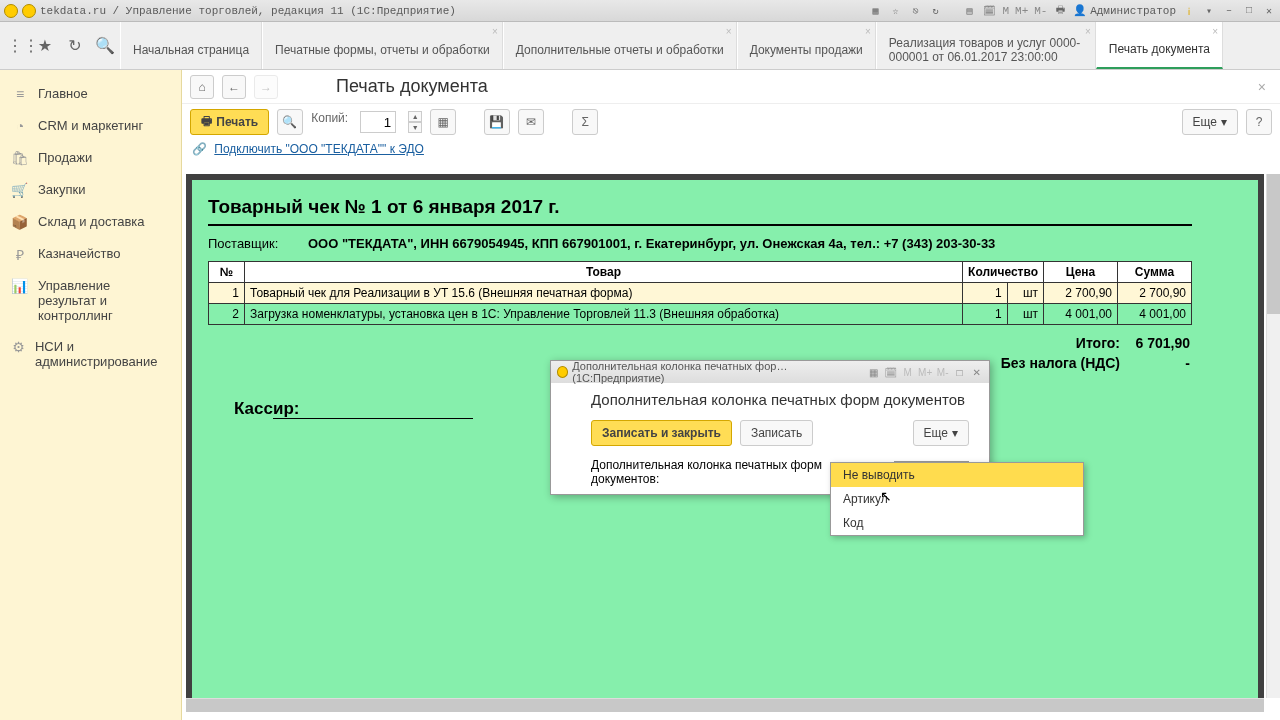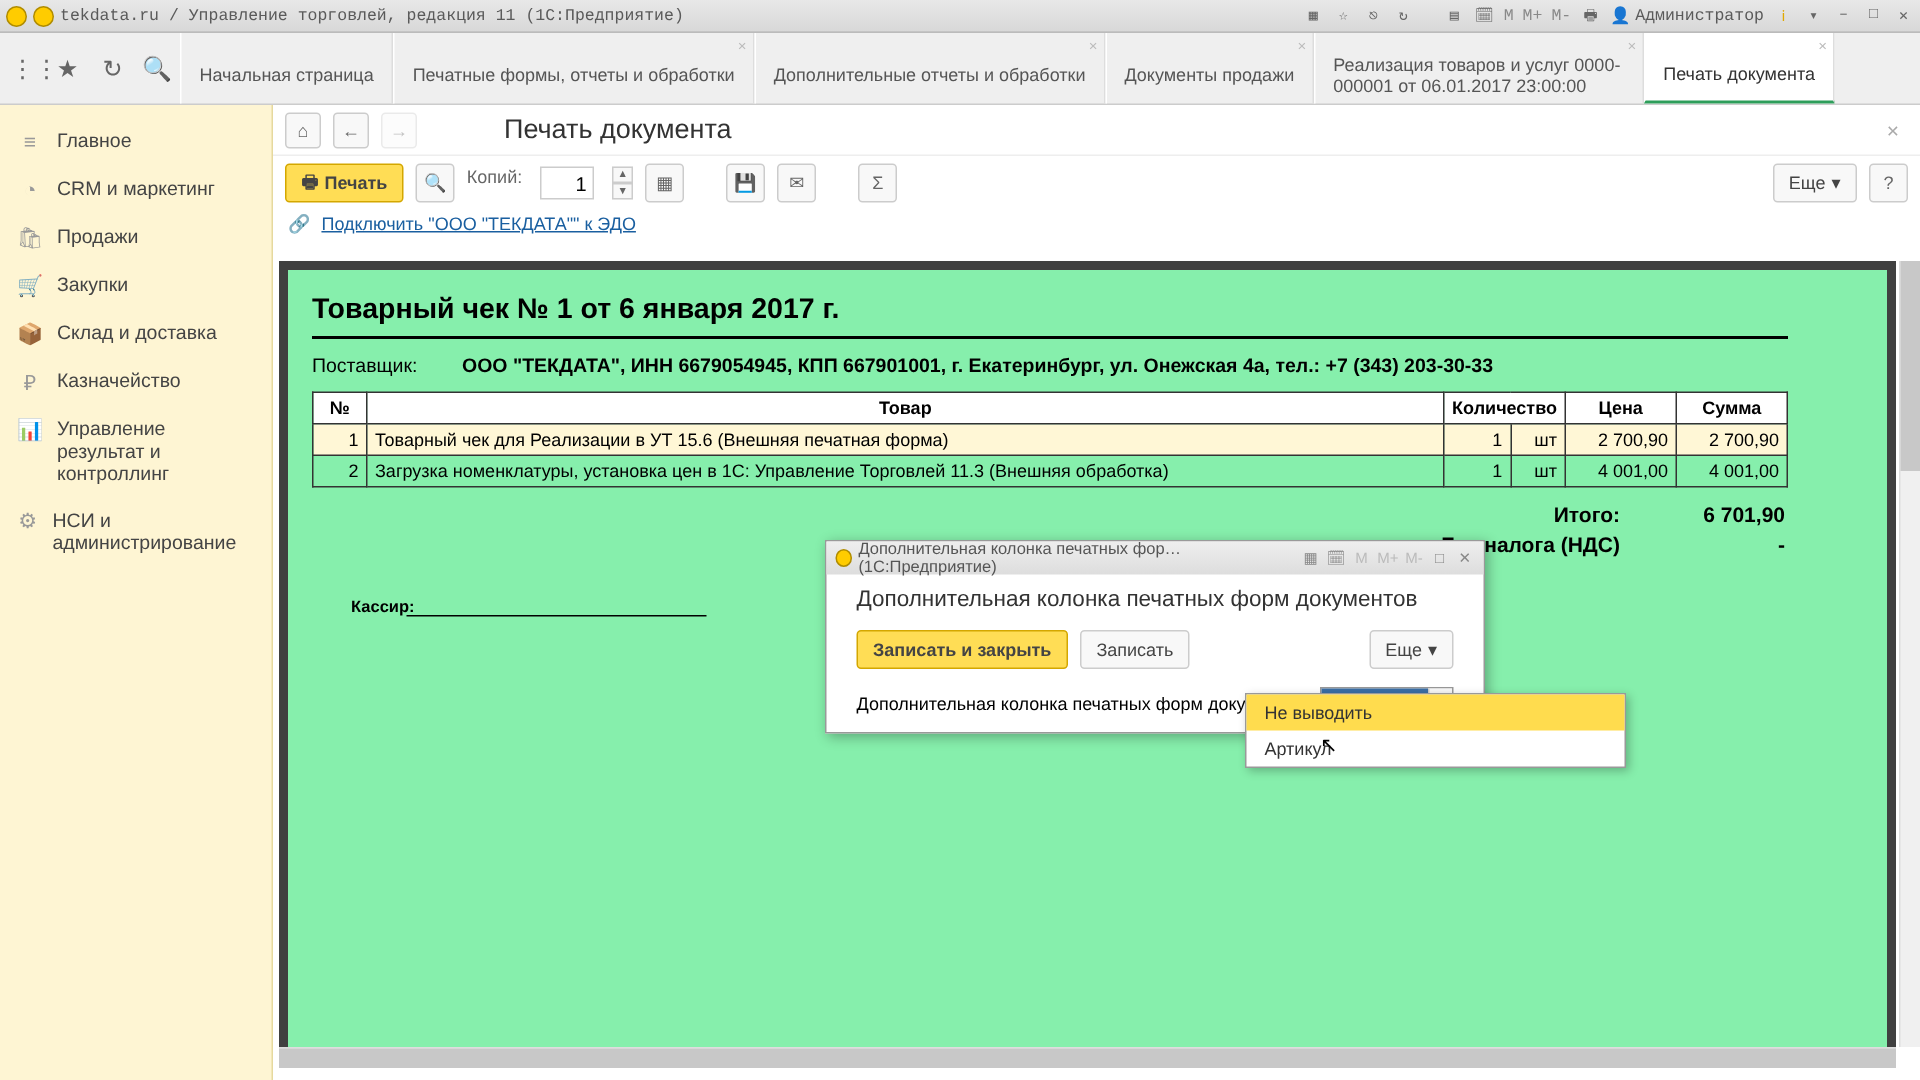--- a/index.html
+++ b/index.html
@@ -60,41 +60,41 @@
   .supplier .val { font-weight:bold;}
   table.items { width:100%; border-collapse:collapse; font-size:12px;}
   table.items th, table.items td { border:1px solid #333; padding: 3px 5px;}
   table.items th { font-weight:bold; text-align:center; background:#fff;}
   table.items td.num { text-align:right; width:36px;}
   table.items td.qty { text-align:right; width:44px;}
   table.items td.unit { text-align:right; width:36px;margin-top:36px;}
   table.items td.price, table.items td.sum { text-align:right; width:74px;}
   table.items tr.hilite td { background:#fff7d6;}
   .totals { text-align:right; padding: 8px 2px 2px; font-size:14px; font-weight:bold;}
-  .totals .row { display:flex; justify-content:flex-end; gap:40px; padding:2px 0;}
+  .totals .row { display:flex; justify-content:flex-end; padding:2px 0;}
   .totals .row span:last-child { min-width:70px; text-align:right;}
   .summary { font-size:12px; padding-top:8px;}
   .summary .words { font-weight:bold; border-bottom:2px solid #000; padding-bottom:4px; padding-top:2px;}
-  .cashier { padding-top:24px; font-size:11px;}
+  .cashier { padding-top:24px; font-size:17px;}
   .cashier .lbl { font-weight:bold; display:inline-block; width:60px; padding-left:26px;}
   .cashier .line { display:inline-block; border-bottom:1px solid #000; width:200px; vertical-align:bottom;}
 
   
   .vscroll { position:absolute; right:0; top:104px; bottom:22px; width:14px; background:#f0f0f0; border-left:1px solid #ddd;}
   .vscroll .thumb { position:absolute; top:0; width:100%; height:140px; background:#c8c8c8;}
   .hscroll { position:absolute; bottom:8px; left:4px; right:16px; height:14px; background:#f0f0f0; border-top:1px solid #ddd;}
   .hscroll .thumb { position:absolute; left:0; height:100%; width:100%; background:#c8c8c8;}
 
   
   .modal { position:absolute; top:360px; left:550px; width:440px; background:#fff; border:1px solid #999; box-shadow: 2px 2px 8px rgba(0,0,0,0.3);}
   .modal .mtitle { height:22px; background:linear-gradient(#eee,#ddd); display:flex; align-items:center; font-size:11px; padding:0 6px; color:#555; gap:4px;}
   .modal .mtitle .mt-ico { width:12px; height:12px; background:#ffcc00; border-radius:50%; border:1px solid #b08c00;}
   .modal .mtitle .sp { flex:1;}
   .modal .mtitle .mbtn { width:14px; height:14px; display:flex; align-items:center; justify-content:center; color:#888; font-size:10px;}
-  .modal .mbody { padding: 8px 20px;}
+  .modal .mbody { padding: 8px 20px; margin-left: 20px;}
   .modal h3 { font-size:15px; font-weight:normal; color:#333; padding-bottom:8px;}
   .modal .mrow { display:flex; gap:8px; align-items:center; padding:4px 0;}
   .modal .mrow .sp { flex:1;}
   .modal .fldrow { display:flex; align-items:center; gap:6px; padding-top:8px; font-size:12px;}
   .modal .combo { flex:1; display:flex; border:1px solid #999; height:22px; position:relative;}
   .modal .combo .val { flex:1; background:#3b6ea5; color:#fff; padding:2px 4px; font-size:11px; }
   .modal .combo .dd { width:16px; border-left:1px solid #ccc; display:flex; align-items:center; justify-content:center; font-size:9px; color:#666; background:#f8f8f8;}
 
   
   .dropdown { position:absolute; top:462px; left:830px; width:254px; background:#fff; border:1px solid #999; box-shadow: 2px 2px 6px rgba(0,0,0,0.25); z-index:10;}
@@ -327,14 +327,15 @@
         <div class="val">Не выводить</div>
         <div class="dd">▼</div>
       </div>
     </div>
   </div>
 </div>
 
 <div class="dropdown">
   <div class="opt sel">Не выводить</div>
   <div class="opt">Артикул</div>
+  <div class="opt">Код</div>
 </div>
 <div class="cursor">↖</div>
 
 </body></html>

